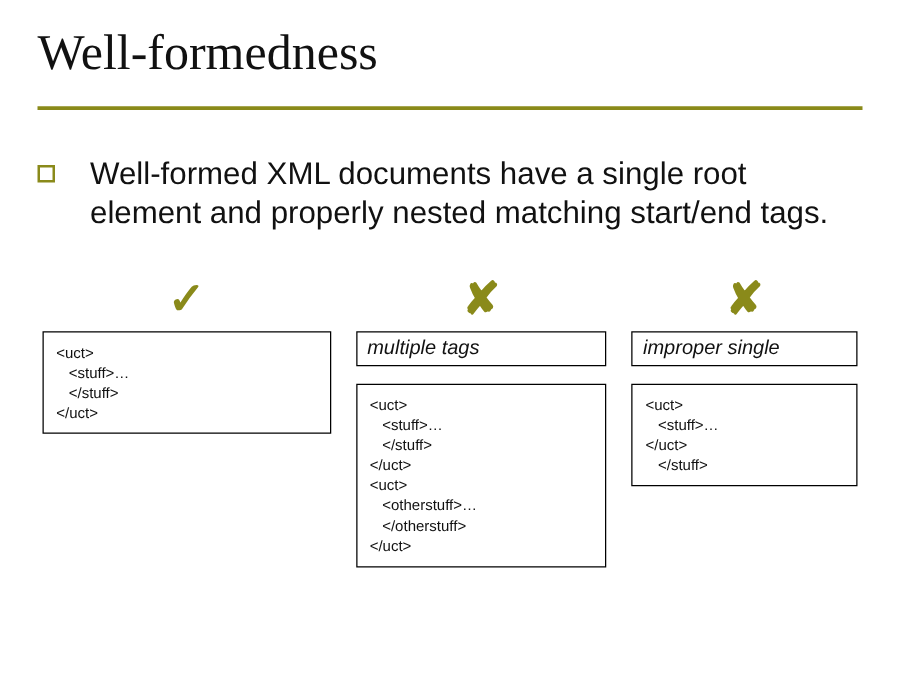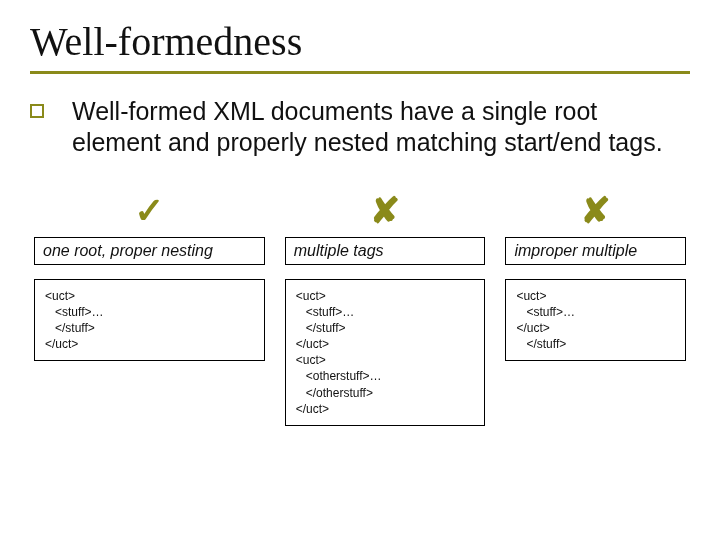--- a/index.html
+++ b/index.html
@@ -8,23 +8,23 @@
     width: 720px;
     height: 540px;
     padding: 18px 30px 20px 30px;
     position: relative;
   }
   .title {
     font-family: "Times New Roman", Times, serif;
     font-size: 40px;
     font-weight: 400;
     color: #111;
-    padding-bottom: 6px;
+    padding-bottom: 20px;
     border-bottom: 3px solid #8a8a1a;
-    margin-bottom: 22px;
+    margin-bottom: 36px;
   }
   .body-row {
     display: flex;
     align-items: flex-start;
     gap: 28px;
     padding-right: 4px;
   }
   .bullet {
     width: 14px;
     height: 14px;
@@ -88,21 +88,20 @@
 
   <div class="body-row">
     <div class="bullet"></div>
     <div class="body-text">Well-formed XML documents have a single root element and properly nested matching start/end tags.</div>
   </div>
 
   <div class="cols">
 
     <div class="col col1">
       <div class="mark">✓</div>
-      <div class="label-box">one root, proper nesting</div>
       <div class="code-box">&lt;uct&gt;
    &lt;stuff&gt;…
    &lt;/stuff&gt;
 &lt;/uct&gt;</div>
     </div>
 
     <div class="col col2">
       <div class="mark">✘</div>
       <div class="label-box">multiple tags</div>
       <div class="code-box">&lt;uct&gt;
@@ -110,21 +109,21 @@
    &lt;/stuff&gt;
 &lt;/uct&gt;
 &lt;uct&gt;
    &lt;otherstuff&gt;…
    &lt;/otherstuff&gt;
 &lt;/uct&gt;</div>
     </div>
 
     <div class="col col3">
       <div class="mark">✘</div>
-      <div class="label-box">improper multiple</div>
+      <div class="label-box">improper single</div>
       <div class="code-box">&lt;uct&gt;
    &lt;stuff&gt;…
 &lt;/uct&gt;
    &lt;/stuff&gt;</div>
     </div>
 
   </div>
 
 </div>
 

